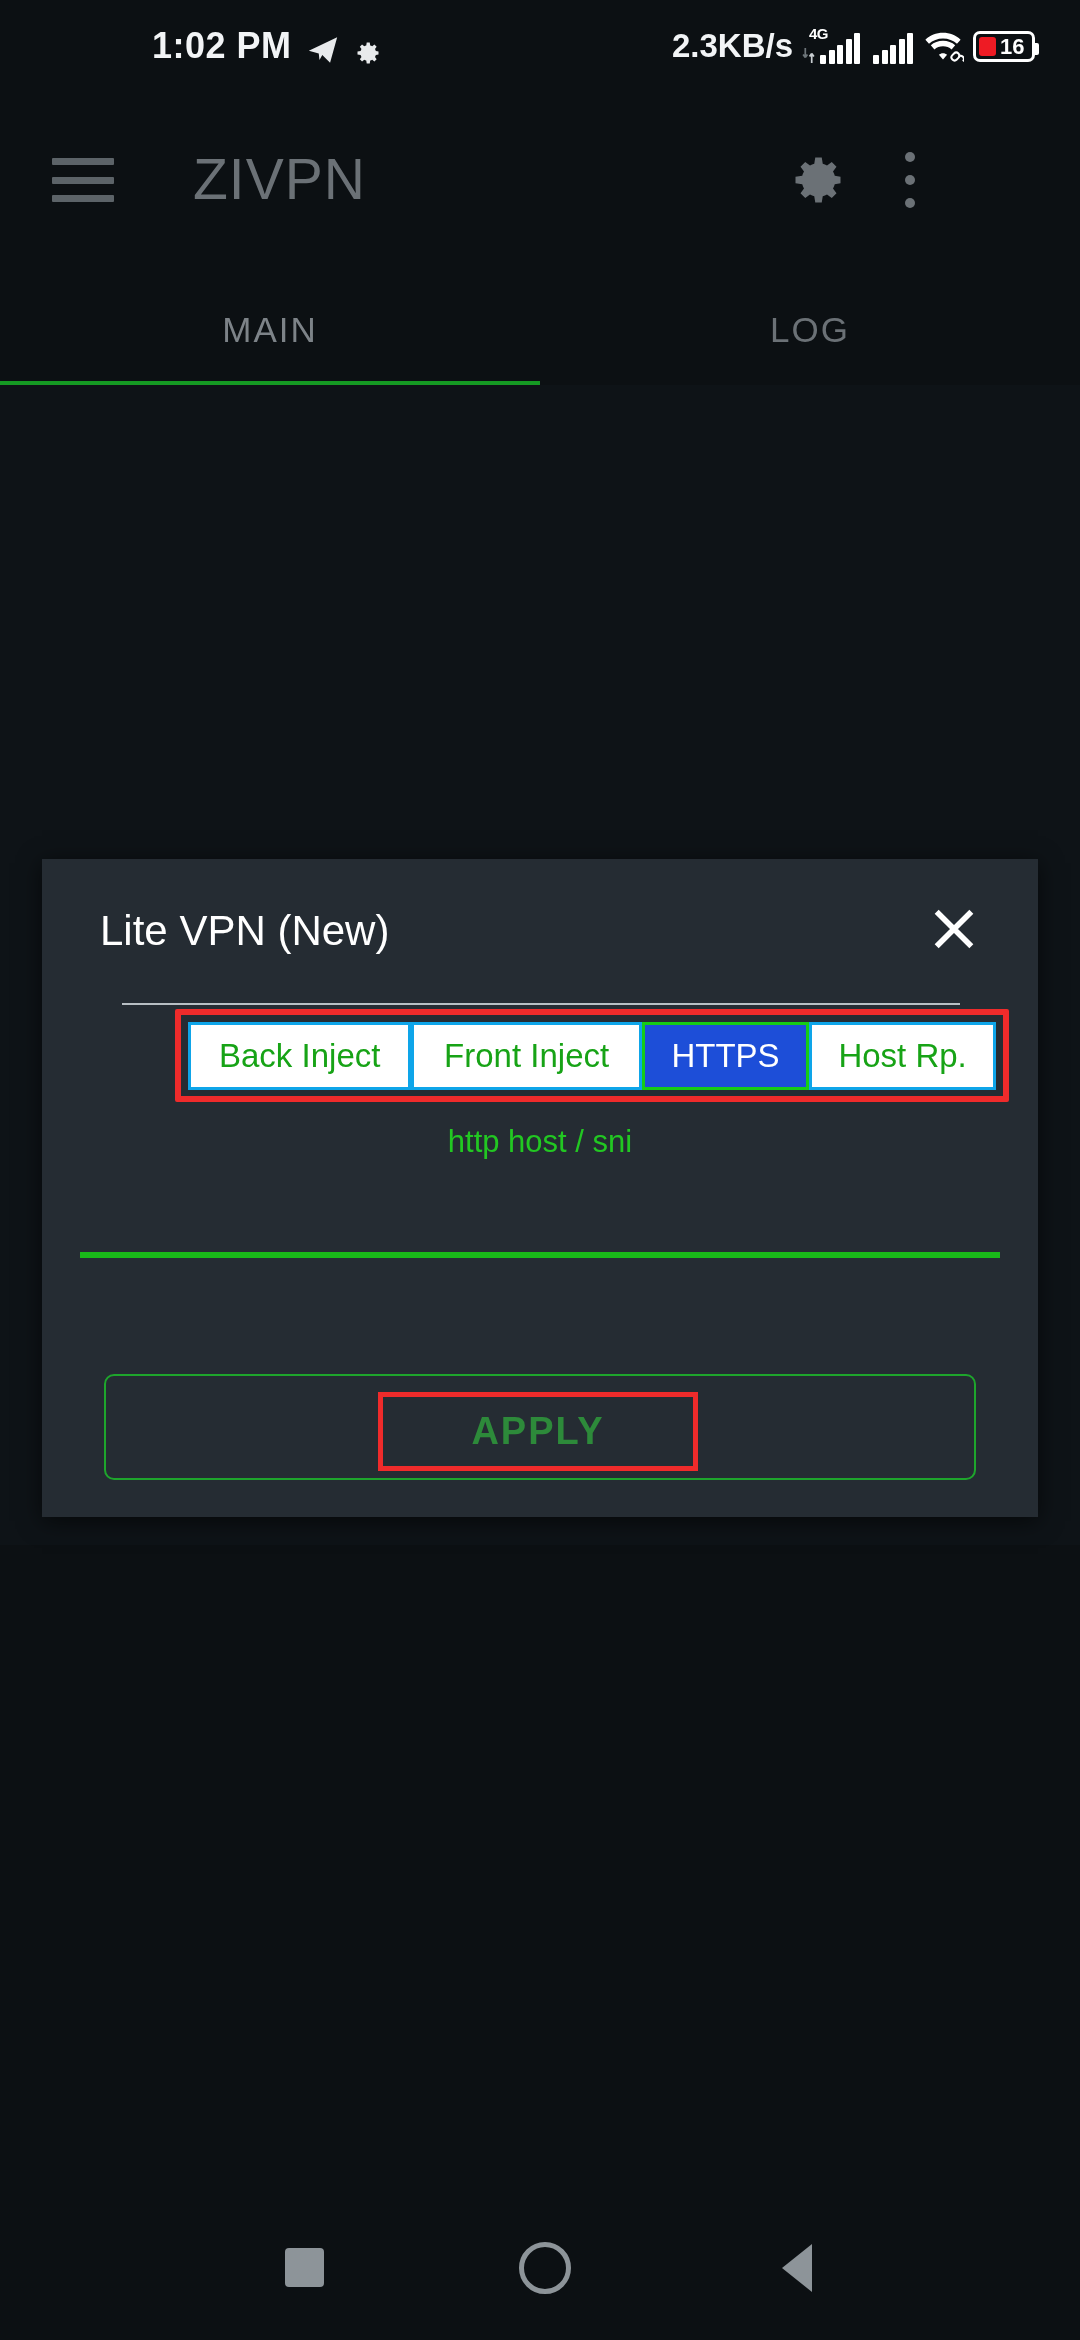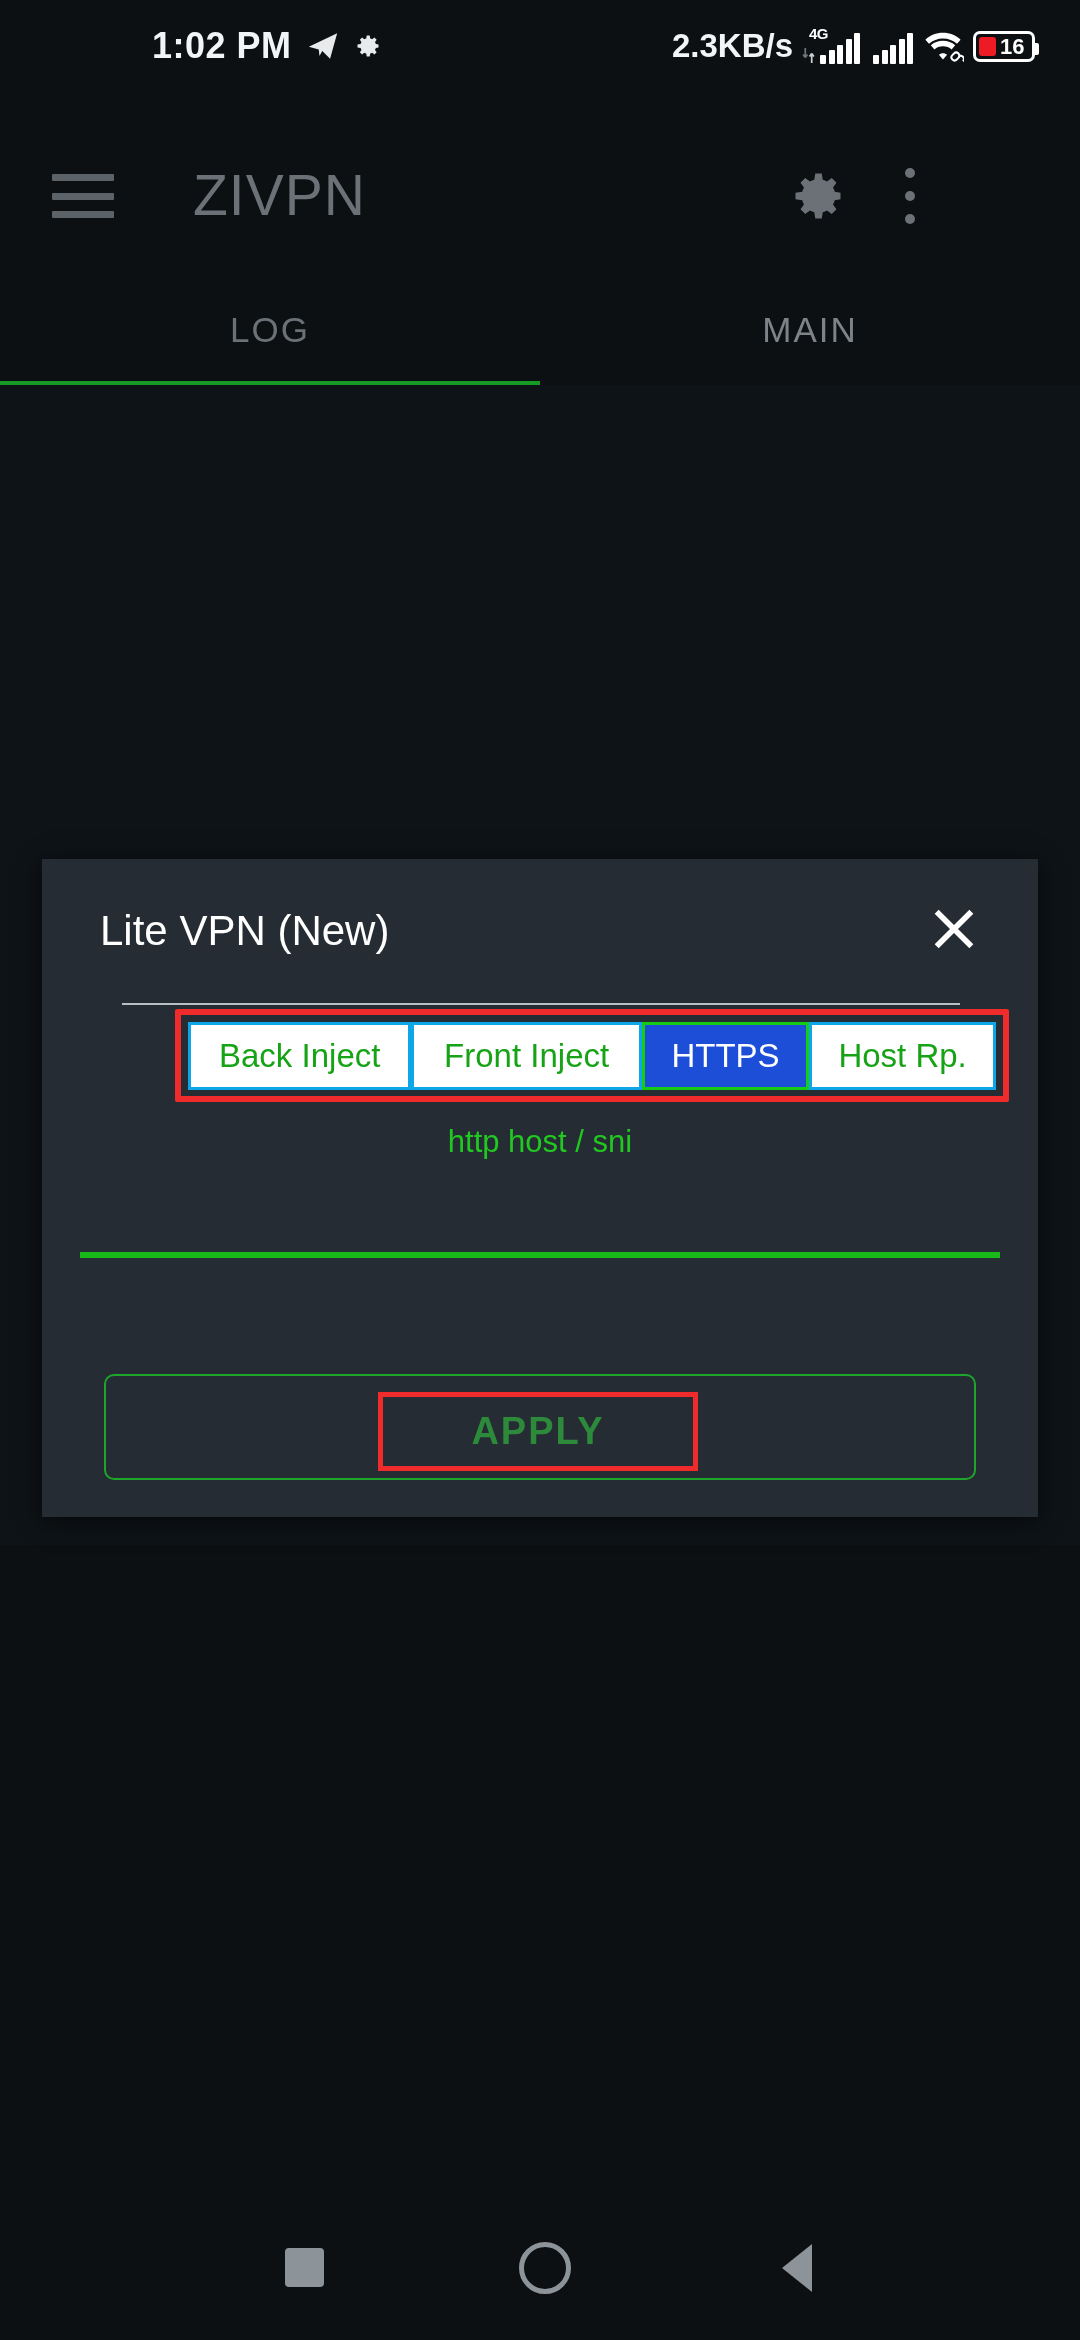--- a/index.html
+++ b/index.html
@@ -9,21 +9,21 @@
     font-family:"Liberation Sans", sans-serif;
     overflow:hidden;
   }
   #screen { position:relative; width:1080px; height:2340px; background:#0c1013; }
 
   
   .statusbar {
     position:absolute; top:0; left:0; width:1080px; height:92px;
     display:flex; align-items:center; color:#fff;
   }
-  .sb-left { display:flex; align-items:center; gap:14px; margin-left:152px; }
+  .sb-left { display:flex; align-items:flex-end; gap:14px; margin-left:152px; }
   .sb-clock { font-size:36px; font-weight:bold; letter-spacing:0.5px; color:#f2f4f6; }
   .sb-right { position:absolute; right:45px; display:flex; align-items:center; gap:9px; }
   .sb-speed { font-size:33px; font-weight:bold; color:#f2f4f6; }
 
   .tg-icon { width:34px; height:34px; display:block; }
   .gear-status { width:28px; height:28px; display:block; }
 
   .sig-wrap { position:relative; display:flex; align-items:flex-end; height:36px; }
   .sig-4g { position:absolute; top:-3px; left:7px; font-size:15px; font-weight:bold; color:#fff; letter-spacing:-0.5px; }
   .sig-arrows { position:absolute; bottom:1px; left:0px; width:13px; height:15px; }
@@ -36,21 +36,21 @@
 
   .wifi-wrap { position:relative; width:42px; height:34px; }
   .batt { position:relative; width:62px; height:31px; border:3px solid #fff; border-radius:7px;
           display:flex; align-items:center; }
   .batt:after { content:""; position:absolute; right:-7px; top:9px; width:5px; height:12px;
                 background:#fff; border-radius:0 2px 2px 0; }
   .batt-fill { width:17px; height:19px; background:#ee1b24; border-radius:3px; margin-left:3px; }
   .batt-num { position:absolute; left:24px; top:0px; font-size:22px; font-weight:bold; color:#fff; }
 
   
-  .appbar { position:absolute; top:136px; left:0; width:984px; height:120px; }
+  .appbar { position:absolute; top:120px; left:0; width:984px; height:120px; }
   .hamburger { position:absolute; left:52px; top:38px; width:62px; height:44px;
                display:flex; flex-direction:column; justify-content:space-between; }
   .hamburger span { display:block; height:7px; background:#5c6368; border-radius:1px; }
   .app-title { position:absolute; left:193px; top:26px; font-size:57px; color:#6b7176;
                font-weight:300; letter-spacing:1px; }
   .gear-big { position:absolute; right:136px; top:30px; width:60px; height:60px; }
   .kebab { position:absolute; right:68px; top:32px; width:12px; height:56px;
            display:flex; flex-direction:column; justify-content:space-between; align-items:center; }
   .kebab i { width:10px; height:10px; background:#6b7176; border-radius:50%; display:block; }
 
@@ -206,22 +206,22 @@
       <path fill="#6b7176" d="M12 8.2a3.8 3.8 0 100 7.6 3.8 3.8 0 000-7.6zm9 5.1v-2.6l-2.3-.4a6.9 6.9 0 00-.7-1.7l1.4-1.9-1.9-1.9-1.9 1.4a6.9 6.9 0 00-1.7-.7L13.5 3h-2.6l-.4 2.5a6.9 6.9 0 00-1.7.7L6.9 4.8 5 6.7l1.4 1.9a6.9 6.9 0 00-.7 1.7L3 10.7v2.6l2.7.4c.16.6.4 1.17.7 1.7L5 17.3l1.9 1.9 1.9-1.4c.53.3 1.1.54 1.7.7l.4 2.5h2.6l.4-2.5c.6-.16 1.17-.4 1.7-.7l1.9 1.4 1.9-1.9-1.4-1.9c.3-.53.54-1.1.7-1.7z"></path>
     </svg>
     <div class="kebab">
       <i></i>
         <i></i>
         <i></i>
     </div>
   </div>
 
   <div class="tabs">
+    <div class="tab active">MAIN</div>
     <div class="tab">LOG</div>
-    <div class="tab active">MAIN</div>
   </div>
   <div class="tab-underline"></div>
 
   <div class="content-panel">
     <div class="start-btn">START</div>
 
     <div class="conn-row">
       <div class="conn-label">Connection Type</div>
       <svg class="help-icon" viewBox="0 0 44 44">
         <circle cx="22" cy="22" r="20" fill="#157a18"></circle>

